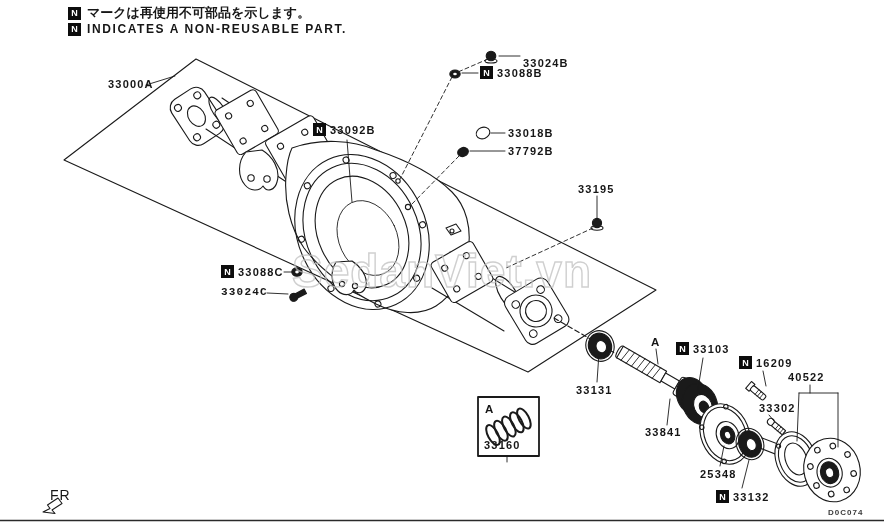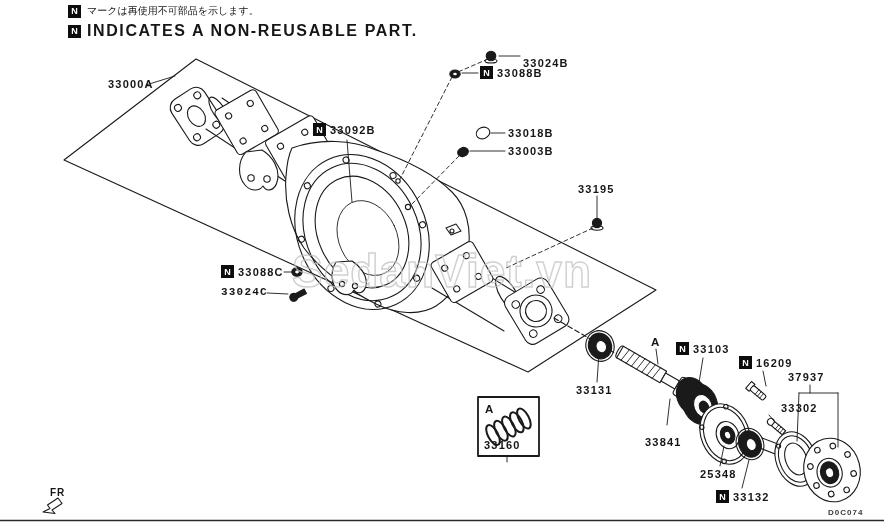--- a/index.html
+++ b/index.html
@@ -4,24 +4,24 @@
 <style>
   html,body{margin:0;padding:0;background:#fff;}
   .page{position:relative;width:884px;height:528px;background:#ffffff;overflow:hidden;
         font-family:"Liberation Sans", sans-serif;color:#111;}
   svg{position:absolute;left:0;top:0;}
   .lbl{position:absolute;display:flex;align-items:center;gap:4px;white-space:nowrap;
        font-size:11px;font-weight:700;letter-spacing:1.2px;color:#161616;}
   .nbox{display:inline-flex;align-items:center;justify-content:center;width:13px;height:13px;
         background:#0d0d0d;color:#fff;font-size:9px;font-weight:700;letter-spacing:0;}
   .legend-row{position:absolute;display:flex;align-items:center;gap:6px;color:#161616;}
-  .legend-jp{font-size:10px;font-weight:400;letter-spacing:0;}
-  .legend-en{font-size:16px;font-weight:700;letter-spacing:1.6px;}
+  .legend-jp{font-size:13px;font-weight:700;letter-spacing:0;}
+  .legend-en{font-size:12px;font-weight:700;letter-spacing:1.6px;}
   .code{position:absolute;font-size:8px;letter-spacing:1px;color:#3a3a3a;font-weight:700;text-align:right;}
-  .fr{position:absolute;font-size:10px;font-weight:700;letter-spacing:1px;color:#161616;}
+  .fr{position:absolute;font-size:14px;font-weight:400;letter-spacing:1px;color:#161616;}
 </style>
 </head>
 <body>
 
 <div class="page">
 
   <svg width="884" height="528" viewBox="0 0 884 528">
     <g stroke="#1a1a1a" stroke-width="1.1" fill="none" stroke-linecap="round" stroke-linejoin="round">
 
       <polygon points="196,59 656,290 528,372 64,160"></polygon>
@@ -280,21 +280,21 @@
       <span>33088B</span>
     </div>
   <div class="lbl" style="left:313px;top:123px;">
       <span class="nbox">N</span>
       <span>33092B</span>
     </div>
   <div class="lbl" style="left:508px;top:127px;">
       <span>33018B</span>
     </div>
   <div class="lbl" style="left:508px;top:145px;">
-      <span>33003B</span>
+      <span>37792B</span>
     </div>
   <div class="lbl" style="left:578px;top:183px;align-items:center;">
       <span>33195</span>
     </div>
   <div class="lbl" style="left:221px;top:265px;">
       <span class="nbox">N</span>
       <span>33088C</span>
     </div>
   <div class="lbl" style="left:221px;top:286px;font-family:Liberation Mono, monospace;">
       <span>33024C</span>
@@ -304,26 +304,26 @@
     </div>
   <div class="lbl" style="left:676px;top:342px;">
       <span class="nbox">N</span>
       <span>33103</span>
     </div>
   <div class="lbl" style="left:739px;top:356px;">
       <span class="nbox">N</span>
       <span>16209</span>
     </div>
   <div class="lbl" style="left:788px;top:371px;">
-      <span>37937</span>
-    </div>
-  <div class="lbl" style="left:759px;top:402px;margin-left:22px;">
+      <span>40522</span>
+    </div>
+  <div class="lbl" style="left:759px;top:402px;">
       <span>33302</span>
     </div>
-  <div class="lbl" style="left:645px;top:426px;margin-top:10px;">
+  <div class="lbl" style="left:645px;top:426px;">
       <span>33841</span>
     </div>
   <div class="lbl" style="left:700px;top:468px;">
       <span>25348</span>
     </div>
   <div class="lbl" style="left:716px;top:490px;">
       <span class="nbox">N</span>
       <span>33132</span>
     </div>
   <div class="lbl" style="left:484px;top:439px;justify-content:center;">

